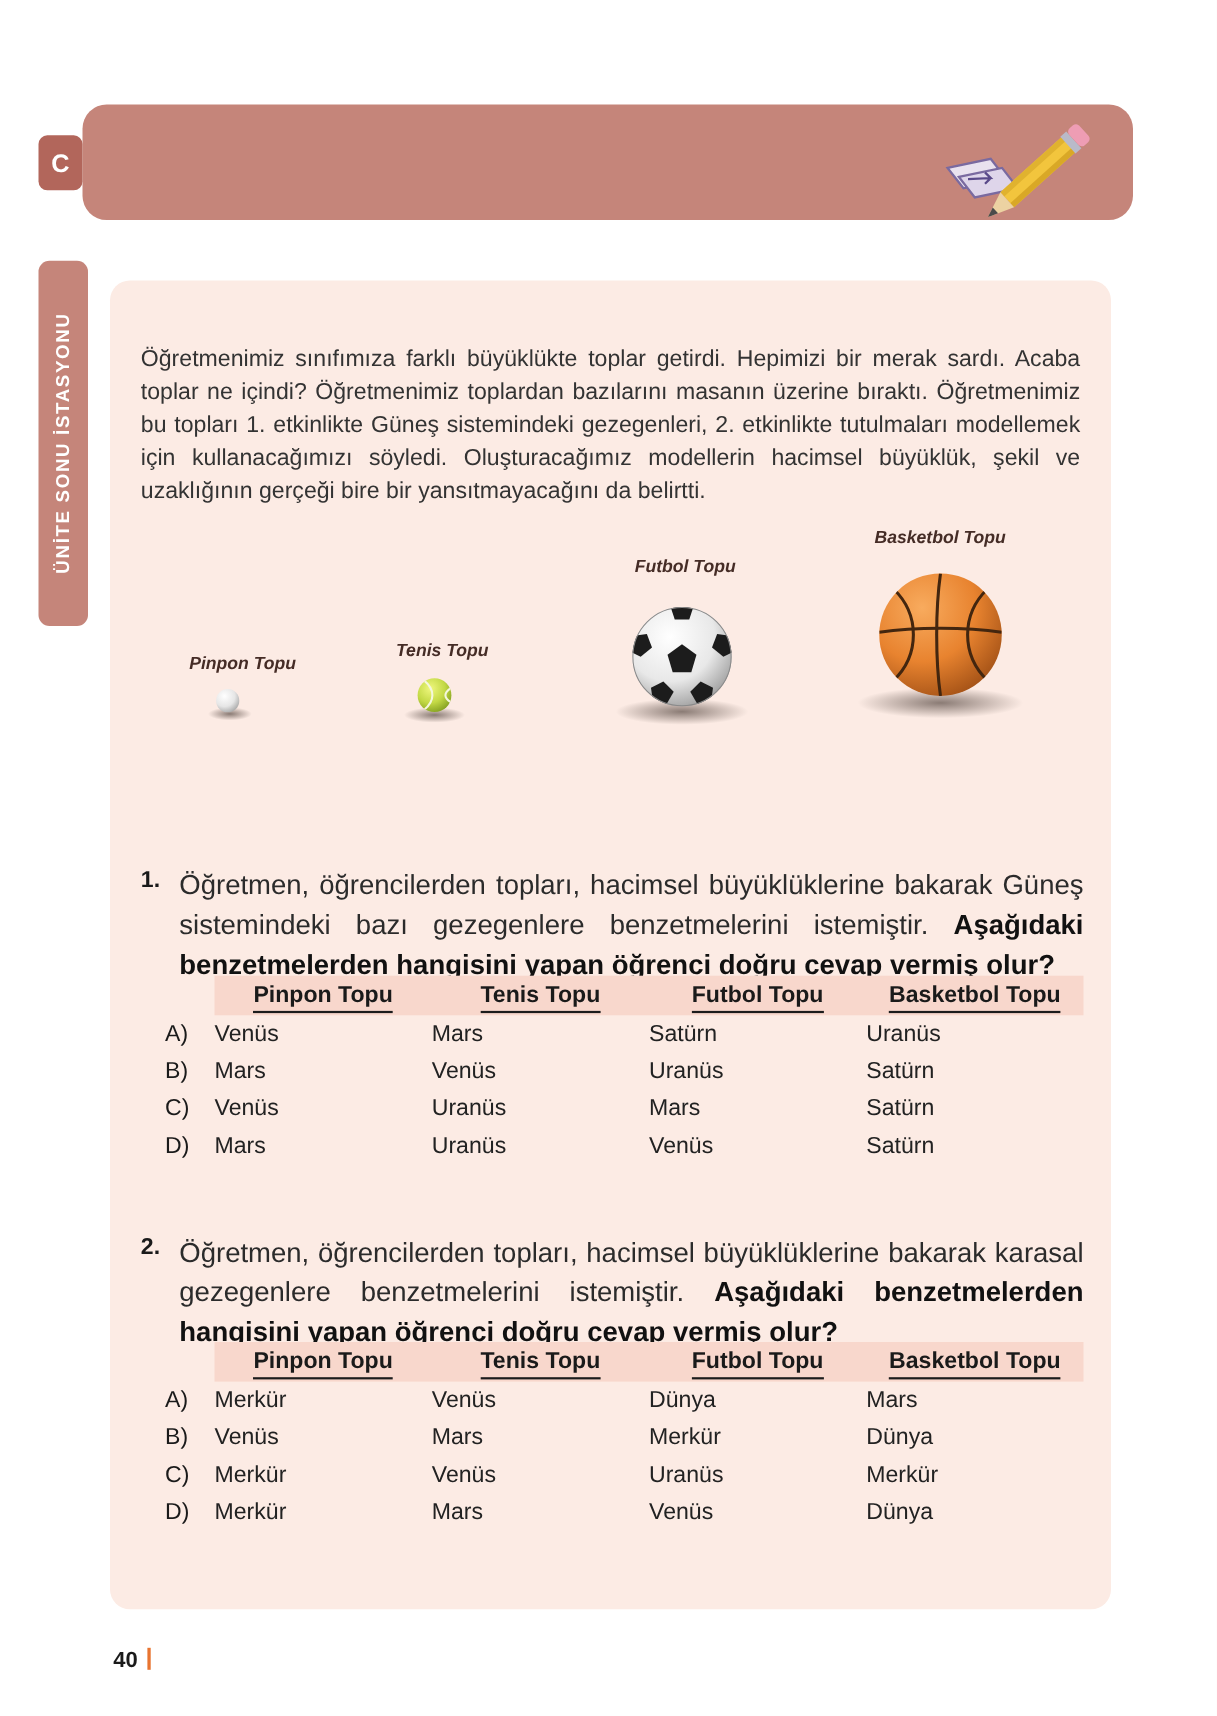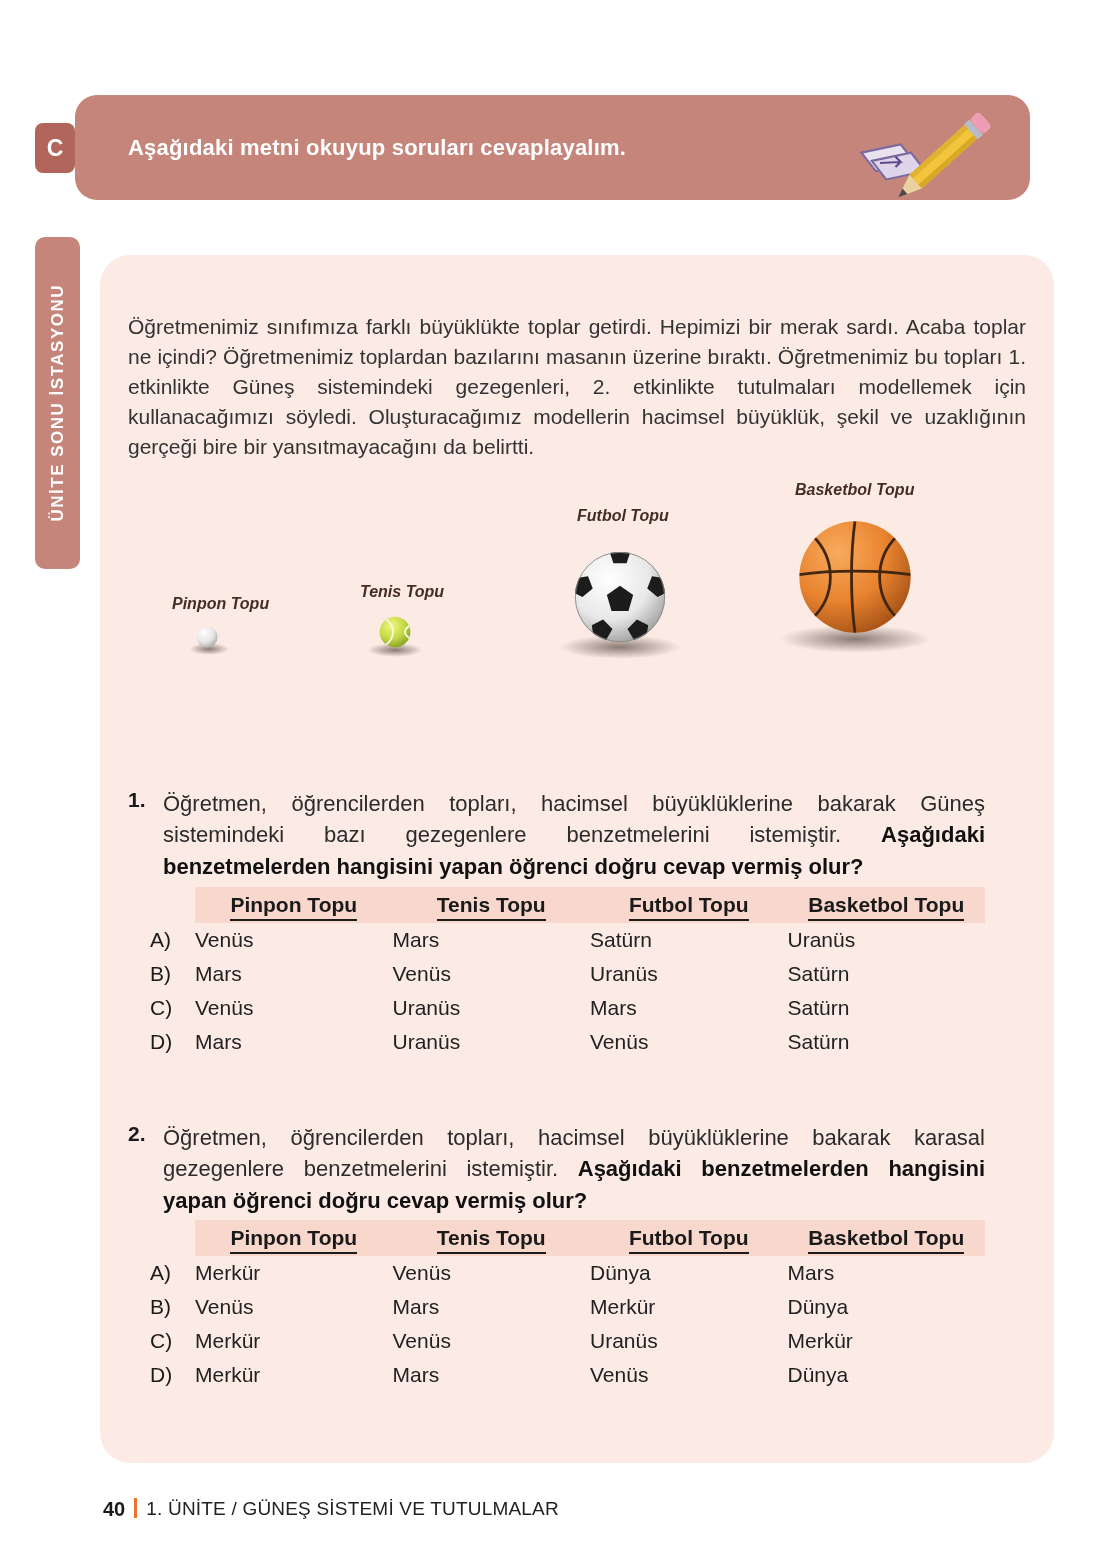--- a/index.html
+++ b/index.html
@@ -10,39 +10,39 @@
   .header-band{position:absolute;left:75px;top:95px;width:955px;height:105px;background:#c5857a;border-radius:22px;}
   .header-instruction{position:absolute;left:53px;top:0;height:100%;display:flex;align-items:center;color:#ffffff;font-size:22px;font-weight:bold;letter-spacing:.2px;}
   .pencil-wrap{position:absolute;right:18px;top:4px;width:165px;height:98px;}
 
   .c-badge{position:absolute;left:35px;top:123px;width:40px;height:50px;background:#b2665b;border-radius:8px;display:flex;align-items:center;justify-content:center;color:#ffffff;font-size:23px;font-weight:bold;}
 
   .sidebar{position:absolute;left:35px;top:237px;width:45px;height:332px;background:#c5857a;border-radius:10px;display:flex;align-items:center;justify-content:center;}
   .sidebar span{writing-mode:vertical-rl;transform:rotate(180deg);color:#ffffff;font-weight:bold;font-size:17px;letter-spacing:1.5px;white-space:nowrap;}
 
   
-  .content{position:absolute;left:100px;top:255px;width:910px;height:1208px;background:#fcebe4;border-radius:30px;padding-left:44px;}
+  .content{position:absolute;left:100px;top:255px;width:910px;height:1208px;background:#fcebe4;border-radius:18px;}
   .intro{position:absolute;left:28px;right:28px;top:36px;font-size:21px;line-height:1.43;text-align:justify;color:#333333;}
 
   
   .figure{position:absolute;left:45px;top:210px;width:820px;height:275px;border-radius:10px;overflow:hidden;
     background:linear-gradient(180deg,
       #b6a99b 0%, #a89a8b 28%, #958677 50%, #8b7b6c 52.5%,
       #c79e7b 53%, #c09573 66%, #b08864 71%,
       #6b4a38 72.5%, #9c6f52 74.5%, #50382c 76.2%, #8a5f46 78.2%,
       #3a2a22 80.5%, #44302 5 84%, #2a1e18 100%);}
   .fig-label{position:absolute;font-style:italic;font-weight:600;font-size:16px;color:#452c26;white-space:nowrap;}
   .ball{position:absolute;}
   .ball svg{display:block;width:100%;height:100%;}
   .ball-shadow{position:absolute;background:radial-gradient(ellipse at center, rgba(25,12,6,.5) 0%, rgba(25,12,6,0) 70%);}
 
   
   .question{position:absolute;left:28px;width:857px;}
   .q-num{position:absolute;left:0;top:0;font-weight:bold;font-size:21px;color:#1a1a1a;}
-  .q-body{margin-left:35px;font-size:22px;line-height:1.43;text-align:justify;color:#2b2b2b;}
+  .q-body{margin-left:35px;font-size:25px;line-height:1.43;text-align:justify;color:#2b2b2b;}
   .q-bold{font-weight:bold;color:#111111;}
 
   
   .answers{position:absolute;left:50px;width:835px;}
   .t-head-row{display:flex;height:36px;align-items:stretch;}
   .t-spacer{width:45px;}
   .t-band{flex:1;display:flex;background:#f8d7cc;align-items:center;}
   .t-hcell{flex:1;text-align:center;font-weight:bold;font-size:21px;color:#1a1a1a;}
   .t-hcell span{border-bottom:2.5px solid #1c1c1c;padding-bottom:3px;}
   .t-row{display:flex;height:34px;align-items:center;}
@@ -54,21 +54,20 @@
   .page-num{font-size:20px;font-weight:bold;color:#1a1a1a;}
   .f-div{width:3px;height:20px;background:#e87430;margin:0 9px;}
   .f-text{font-size:19px;color:#222222;letter-spacing:.2px;}
 </style>
 </head>
 <body>
 
 <div class="page">
 
   <div class="header-band">
-    <div class="header-instruction">Aşağıdaki metni okuyup soruları cevaplayalım.</div>
     <div class="pencil-wrap">
       <svg viewBox="0 0 160 95">
         <g stroke="#7a6aa0" stroke-width="2">
           <path d="M14,52 L52,44 L66,62 L28,70 Z" fill="#e9e2ef"></path>
           <path d="M24,60 L62,52 L76,70 L38,78 Z" fill="#ded5ea"></path>
         </g>
         <path d="M32,62 L52,61 L47,56 M52,61 L47,66" stroke="#5a4a8a" fill="none" stroke-width="2"></path>
         <g transform="rotate(-42 100 50)">
           <rect x="55" y="41" width="75" height="18" fill="#f2c53d"></rect>
           <rect x="55" y="41" width="75" height="5" fill="#e0b22f"></rect>
@@ -277,16 +276,15 @@
         <span class="t-cell">Venüs</span>
         <span class="t-cell">Dünya</span>
       </div>
     </div>
 
   </div>
 
   <div class="footer">
     <span class="page-num">40</span>
     <span class="f-div"></span>
-    <span class="f-text">1. ÜNİTE / GÜNEŞ SİSTEMİ VE TUTULMALAR</span>
   </div>
 
 </div>
 
 </body></html>

